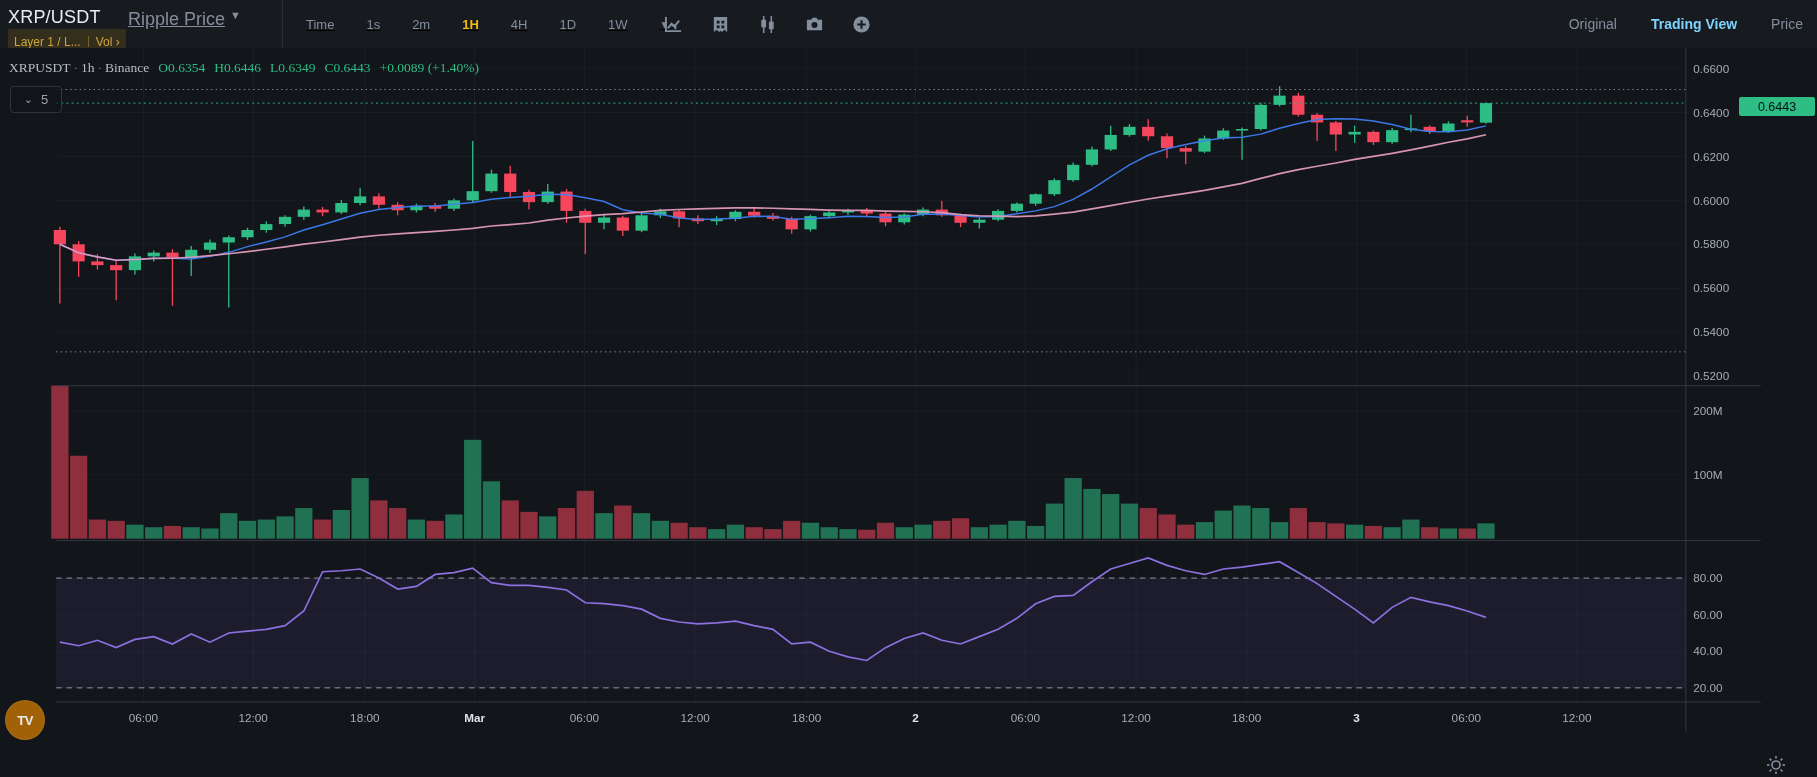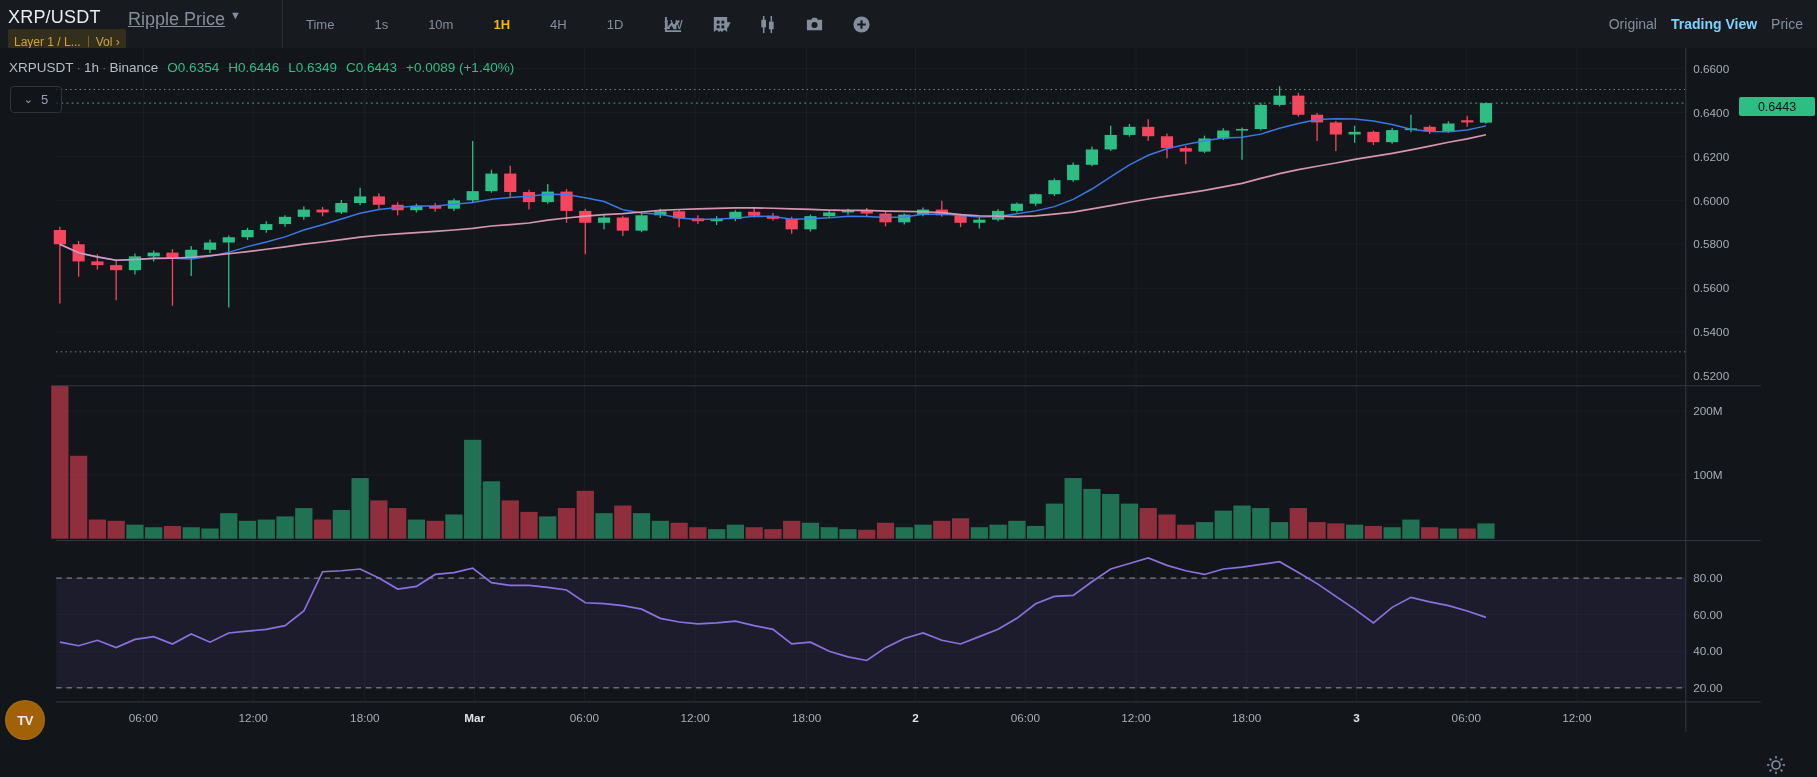--- a/index.html
+++ b/index.html
@@ -8,34 +8,34 @@
   
   #topbar{position:absolute;left:0;top:0;width:1817px;height:48px;background:#171b20;border-bottom:1px solid #23272f;}
   #title-block{position:absolute;left:0;top:0;width:282px;height:48px;border-right:1px solid #2a2e36;}
   #symbol-title{position:absolute;left:8px;top:7px;font-size:18px;font-weight:400;color:#eaecef;letter-spacing:.2px;cursor:pointer;}
   #symbol-sub{position:absolute;left:128px;top:9px;font-size:18px;color:#848e9c;text-decoration:underline;cursor:pointer;}
   #symbol-caret{position:absolute;left:230px;top:9px;font-size:11px;color:#848e9c;cursor:pointer;}
   #tag-row{position:absolute;left:8px;top:29px;height:17px;display:flex;align-items:center;
     background:rgba(240,185,11,.13);border-radius:2px;padding:4px 6px;cursor:pointer;}
   #tag-row .tag{font-size:12px;color:#d0a43c;white-space:nowrap;}
   #tag-row .tag-div{width:1px;height:11px;background:rgba(208,164,60,.45);margin:0 7px;}
-  #intervals{position:absolute;left:306px;top:0;height:48px;display:flex;align-items:center;gap:40px;}
+  #intervals{position:absolute;left:306px;top:0;height:48px;display:flex;align-items:center;gap:32px;text-decoration:underline;}
   .interval{font-size:13px;color:#848e9c;cursor:pointer;}
   .interval.active{color:#f0b90b;font-weight:700;}
   #interval-caret{font-size:10px;color:#848e9c;cursor:pointer;}
   #tool-icons{position:absolute;left:664px;top:0;height:48px;display:flex;align-items:center;gap:28px;}
   .ticon{width:19px;height:19px;cursor:pointer;}
   .ticon svg{display:block;}
-  #view-tabs{position:absolute;right:14px;top:0;height:48px;display:flex;align-items:center;gap:14px;}
+  #view-tabs{position:absolute;right:14px;top:0;height:48px;display:flex;align-items:center;gap:34px;}
   .view-tab{font-size:14px;color:#848e9c;cursor:pointer;}
   .view-tab.active{color:#7dd3fc;font-weight:700;}
   
   #chart-wrap{position:absolute;left:0;top:48px;width:1817px;height:729px;background:#121519;}
   #chart-svg{position:absolute;left:0;top:0;cursor:crosshair;}
-  #ohlc-legend{position:absolute;left:9px;top:12px;font-size:13.5px;color:#b7bdc6;white-space:nowrap;pointer-events:none;}
+  #ohlc-legend{position:absolute;left:9px;top:12px;font-size:13.5px;color:#b7bdc6;white-space:nowrap;pointer-events:none;font-family:Liberation Serif, serif;}
   #ohlc-legend .dim{color:#6b7480;padding:0 3px;}
   #ohlc-legend .val{color:#2ebd85;}
   #ohlc-legend .grp{margin-left:9px;}
   #ind-legend{position:absolute;left:10px;top:38px;width:50px;height:25px;border:1px solid #2f353e;
     border-radius:4px;background:rgba(18,21,25,.75);display:flex;align-items:center;justify-content:center;
     gap:8px;color:#9aa2ad;font-size:13px;cursor:pointer;}
   #ind-legend .chev{font-size:11px;}
   #price-tag{position:absolute;left:1739px;top:49px;width:76px;height:19px;background:#2ebd85;border-radius:2px;
     color:#0c1014;font-size:12.5px;display:flex;align-items:center;justify-content:center;font-weight:400;}
   #tv-logo{position:absolute;left:5px;top:652px;width:38px;height:38px;border-radius:50%;
@@ -56,21 +56,21 @@
       <div id="tag-row">
         <span class="tag">Layer 1 / L...</span>
         <span class="tag-div"></span>
         <span class="tag">Vol ›</span>
       </div>
     </div>
 
     <div id="intervals">
         <span class="interval">Time</span>
         <span class="interval">1s</span>
-        <span class="interval">10m</span>
+        <span class="interval">2m</span>
         <span class="interval active">1H</span>
         <span class="interval">4H</span>
         <span class="interval">1D</span>
         <span class="interval">1W</span>
         <span id="interval-caret">▼</span>
       </div>
 
     <div id="tool-icons">
       <span class="ticon">
         <svg viewBox="0 0 20 20" width="19" height="19">

